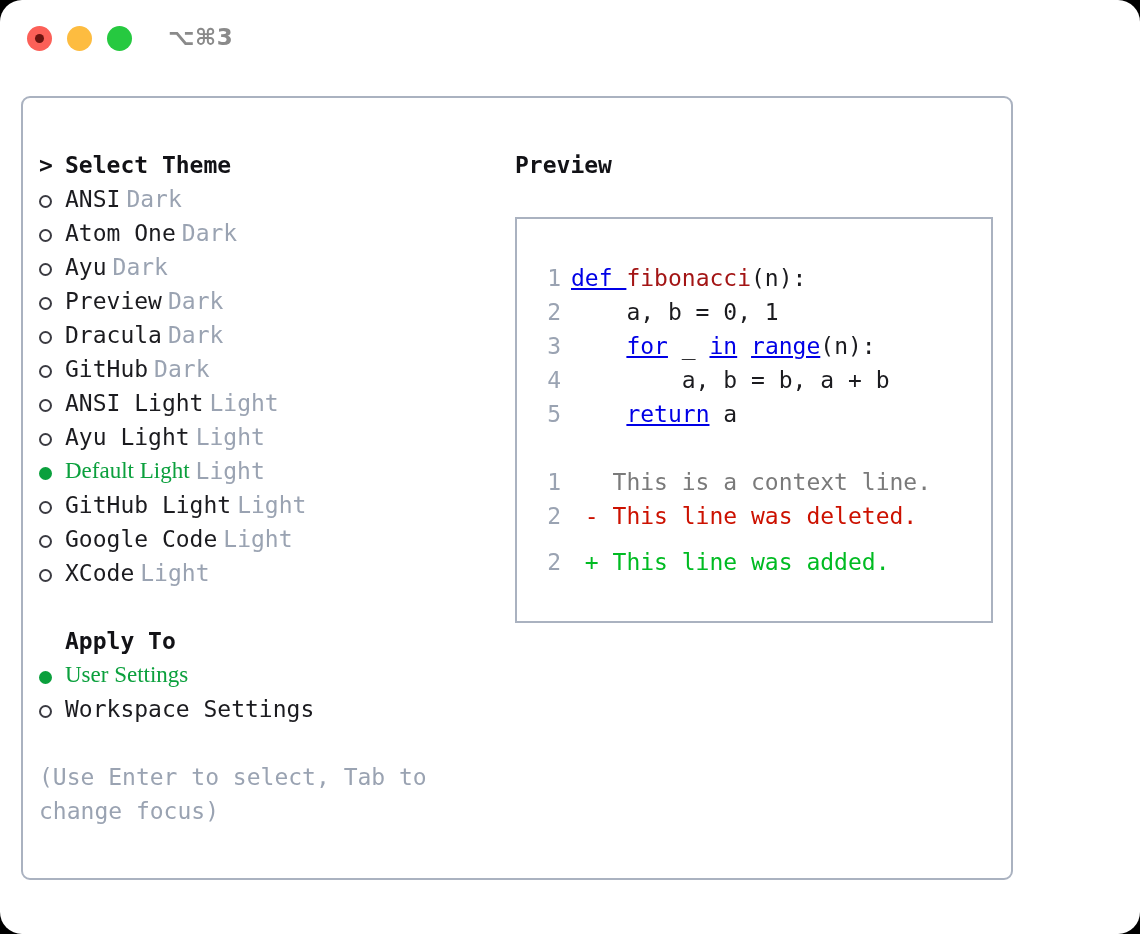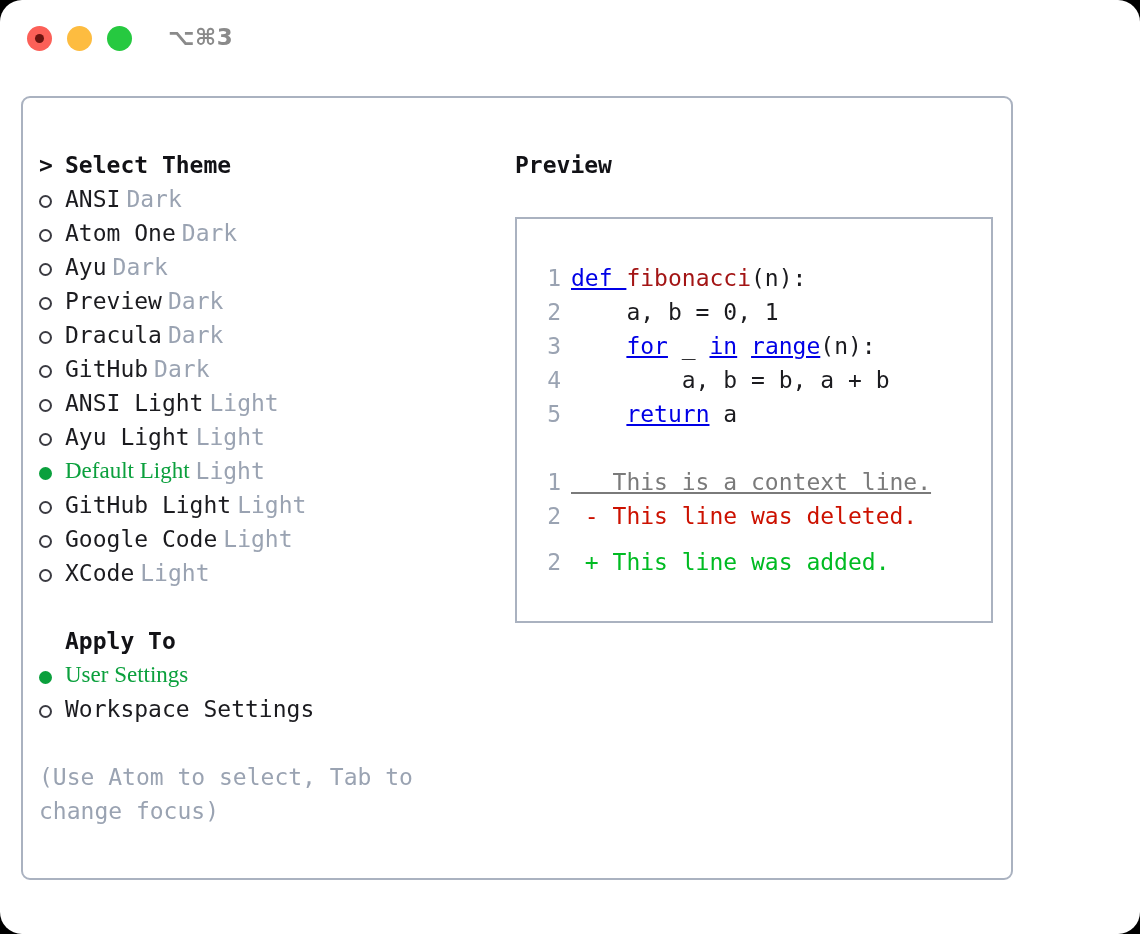--- a/index.html
+++ b/index.html
@@ -193,21 +193,21 @@
     display: inline-block;
     width: 28px;
     flex: 0 0 28px;
     text-align: right;
     color: #9aa3b2;
     margin-right: 10px;
   }
   .tok-kw   { color: #0000e6; text-decoration: underline; }
   .tok-fn   { color: #a31515; }
   .tok-pl   { color: #1b1b1f; }
-  .tok-ctx  { color: #7a7a7a; text-decoration: underline; }
+  .tok-ctx  { color: #7a7a7a; }
   .tok-del  { color: #cc1100; }
   .tok-add  { color: #00bb22; margin-top: 12px; }
   .code-gap { height: 34px; }
 </style>
 </head>
 <body>
 
 <div class="window">
 
   <div class="titlebar">
@@ -300,21 +300,21 @@
             <span class="marker"><span class="bullet filled"></span></span>
             <span class="label-green">User Settings</span>
           </div>
           <div class="row">
             <span class="marker"><span class="bullet"></span></span>
             <span>Workspace Settings</span>
           </div>
         </div>
     </div>
 
-    <div class="hint">(Use Atom to select, Tab to change focus)</div>
+    <div class="hint">(Use Enter to select, Tab to change focus)</div>
 
     <div class="right-col">
       <div class="preview-title">Preview</div>
       <div class="preview-box">
         <div class="code" id="code-block"><div class="code-line"><span class="lineno">1</span><span><span class="tok-kw">def </span><span class="tok-fn">fibonacci</span><span class="tok-pl">(n):</span></span></div><div class="code-line"><span class="lineno">2</span><span><span class="tok-pl">    a, b = 0, 1</span></span></div><div class="code-line"><span class="lineno">3</span><span><span class="tok-pl">    </span><span class="tok-kw">for</span><span class="tok-pl"> _ </span><span class="tok-kw">in</span><span class="tok-pl"> </span><span class="tok-kw">range</span><span class="tok-pl">(n):</span></span></div><div class="code-line"><span class="lineno">4</span><span><span class="tok-pl">        a, b = b, a + b</span></span></div><div class="code-line"><span class="lineno">5</span><span><span class="tok-pl">    </span><span class="tok-kw">return</span><span class="tok-pl"> a</span></span></div><div class="code-gap"></div><div class="code-line"><span class="lineno">1</span><span class="tok-ctx">   This is a context line.</span></div><div class="code-line"><span class="lineno">2</span><span class="tok-del"> - This line was deleted.</span></div><div class="code-line"><span class="lineno">2</span><span class="tok-add"> + This line was added.</span></div></div>
       </div>
     </div>
 
   </div>
 </div>

